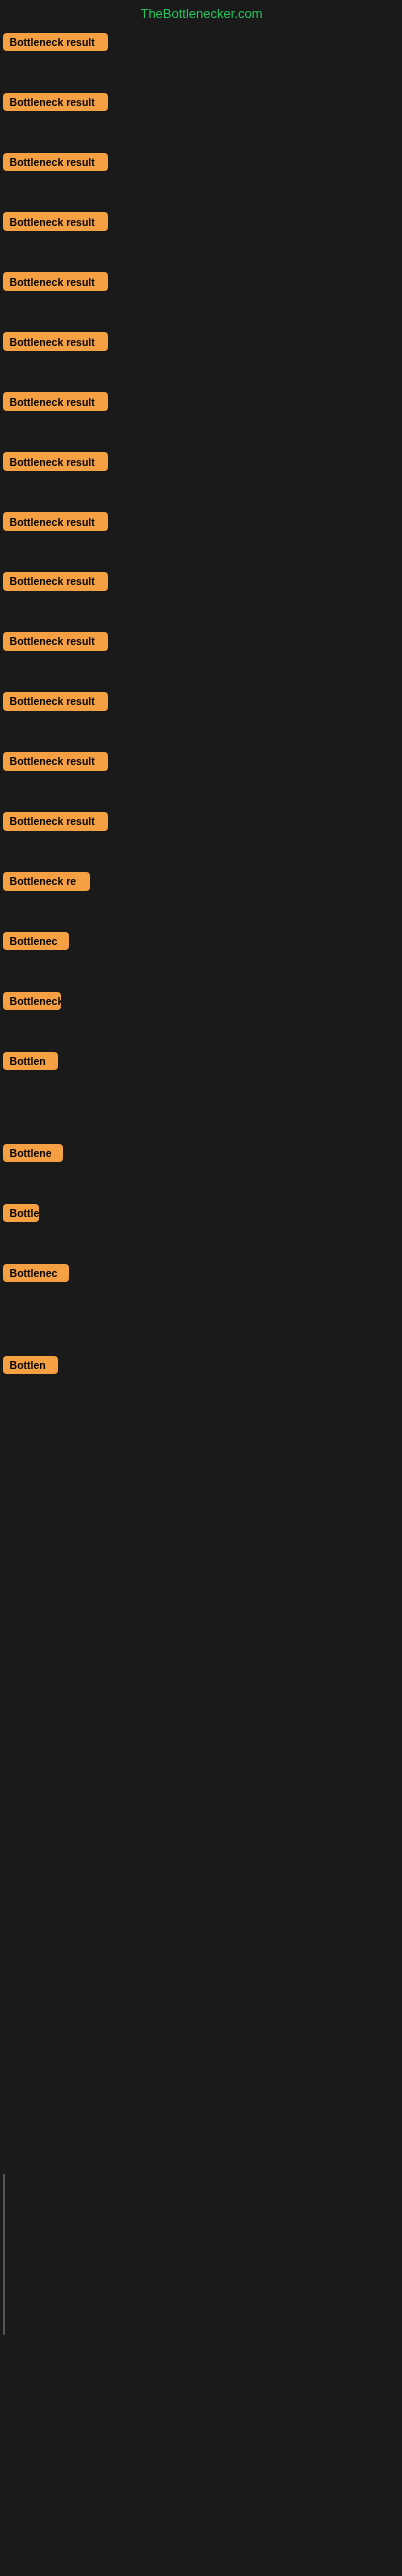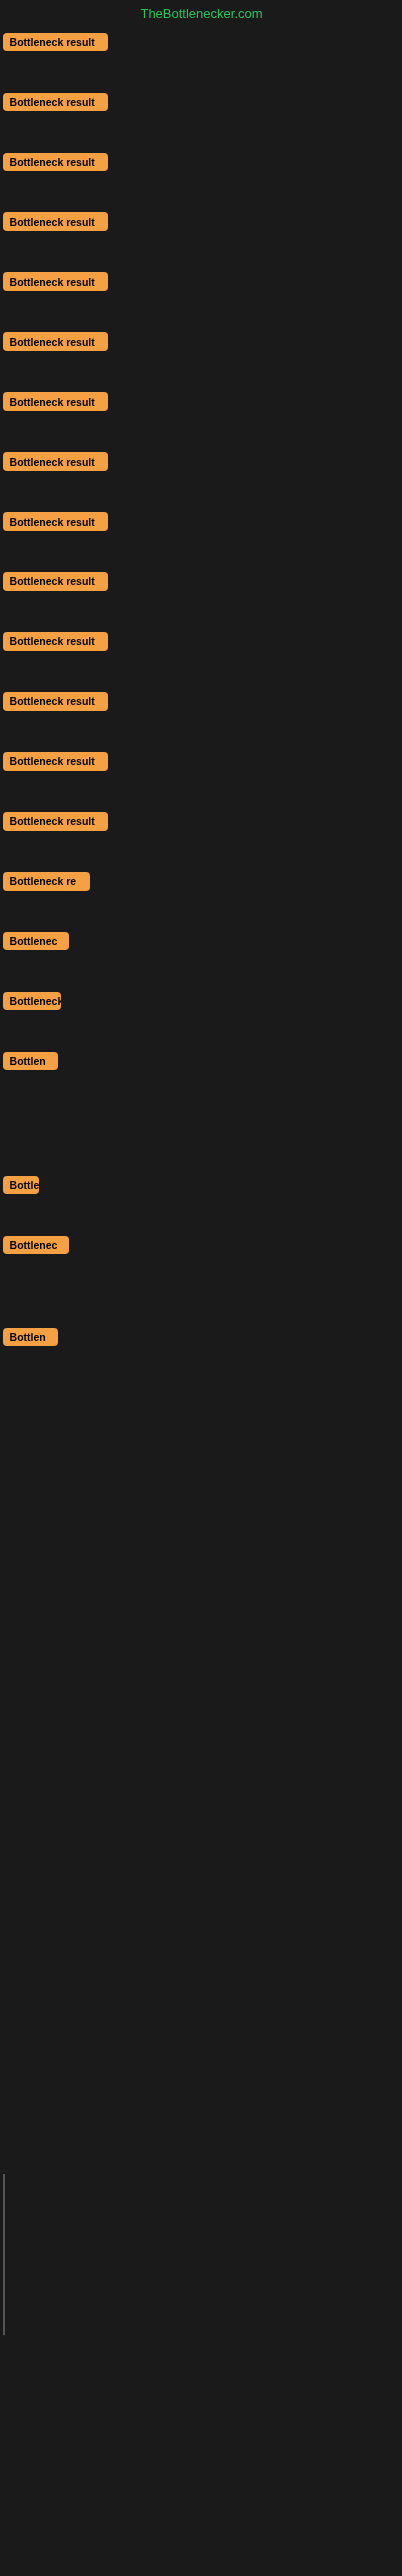--- a/index.html
+++ b/index.html
@@ -123,20 +123,23 @@
       <div style="height: 32px;"></div>
       <div class="bottleneck-item">
         <span class="bottleneck-badge" style="max-width: 77px; width: 58px;">Bottleneck r</span>
       </div>
       <div style="height: 32px;"></div>
       <div class="bottleneck-item">
         <span class="bottleneck-badge" style="max-width: 55px; width: 55px;">Bottlen</span>
       </div>
       <div style="height: 32px;"></div>
       <div style="height: 32px;"></div>
+      <div class="bottleneck-item">
+        <span class="bottleneck-badge" style="max-width: 60px; width: 60px;">Bottlene</span>
+      </div>
       <div style="height: 32px;"></div>
       <div class="bottleneck-item">
         <span class="bottleneck-badge" style="max-width: 48px; width: 36px;">Bottle</span>
       </div>
       <div style="height: 32px;"></div>
       <div class="bottleneck-item">
         <span class="bottleneck-badge" style="max-width: 66px; width: 66px;">Bottlenec</span>
       </div>
       <div style="height: 32px;"></div>
       <div style="height: 32px;"></div>

